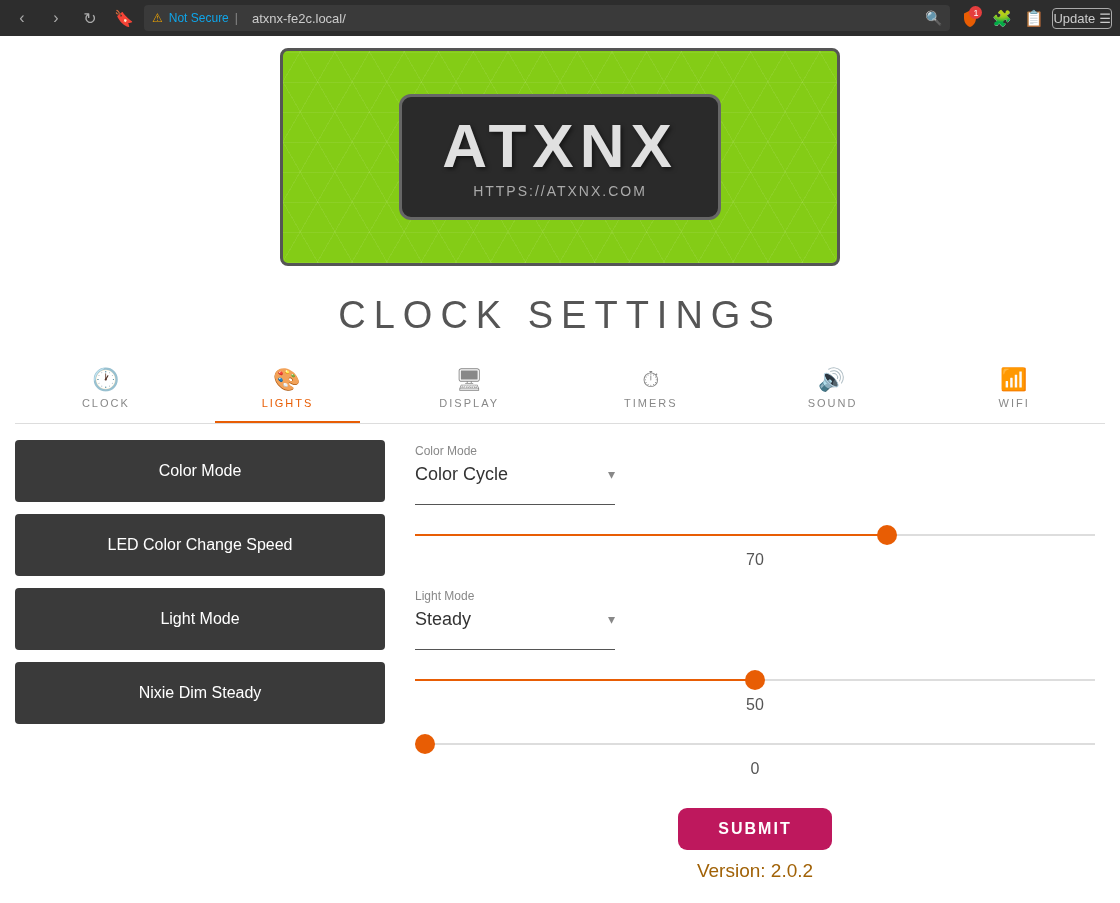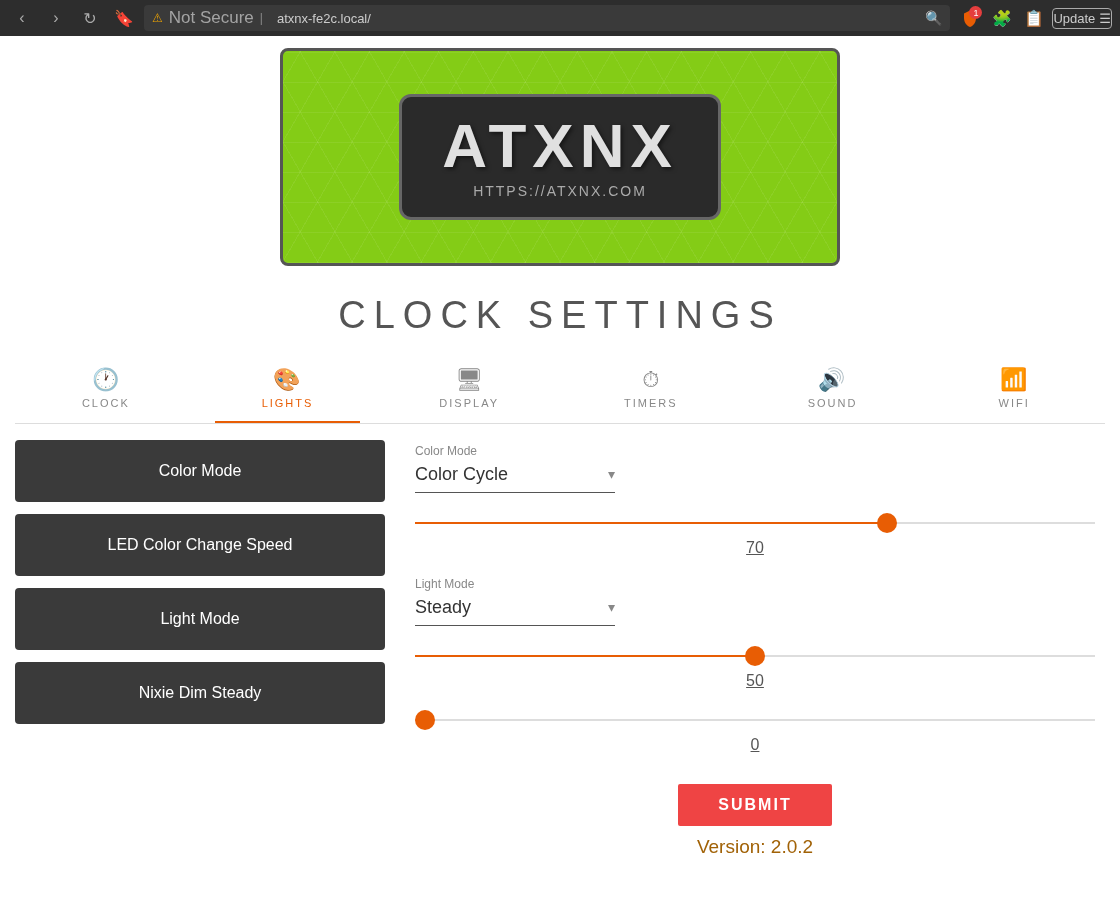--- a/index.html
+++ b/index.html
@@ -240,21 +240,21 @@
     }
     .dropdown-label {
       font-size: 12px;
       color: #888;
       margin-bottom: 2px;
     }
     .dropdown-wrapper {
       display: flex;
       align-items: center;
       border-bottom: 1px solid #555;
-      padding-bottom: 8px;
+      padding-bottom: 20px;
       width: 200px;
     }
     .dropdown-select {
       background: transparent;
       border: none;
       font-size: 18px;
       color: #333;
       cursor: pointer;
       flex: 1;
       outline: none;
@@ -304,58 +304,57 @@
       height: 20px;
       border-radius: 50%;
       background: #e85d04;
       cursor: pointer;
       border: none;
     }
     .slider-value {
       text-align: center;
       font-size: 16px;
       color: #555;
-      text-decoration: underline;
     }
 
     
     .submit-area {
       display: flex;
       flex-direction: column;
       align-items: center;
       gap: 10px;
       margin-top: 10px;
     }
     .submit-btn {
-      background: #ef4444;
+      background: #be185d;
       color: #fff;
       border: none;
       padding: 12px 40px;
       font-size: 16px;
       font-weight: bold;
       letter-spacing: 2px;
       cursor: pointer;
-      border-radius: 2px;
+      border-radius: 9px;
     }
     .version-text {
       font-size: 19px;
       color: #a16207;
     }
   </style>
 </head>
 <body>
 
 <div class="browser-bar">
   <button class="browser-nav-btn">‹</button>
   <button class="browser-nav-btn">›</button>
   <button class="browser-nav-btn">↻</button>
   <button class="browser-bookmark-btn">🔖</button>
   <div class="browser-address-bar">
     <span class="warning-icon">⚠</span>
-    <span style="color:#a3a3a3;font-size:17px;">Not Secure</span>
+    <span style="color:#0ea5e9;font-size:12px;">Not Secure</span>
     <span style="color:#888;font-size:12px;">|</span>
     <span class="url-text">atxnx-fe2c.local/</span>
     <span class="search-icon">🔍</span>
   </div>
   <div class="browser-right-icons">
     <button class="browser-icon-btn">
       <svg width="18" height="18" viewBox="0 0 24 24" fill="#e85d04">
           <path d="M12 2L4 6v6c0 5.5 3.5 10.7 8 12 4.5-1.3 8-6.5 8-12V6l-8-4z"></path>
         </svg>
       <span class="notification-badge">1</span>

